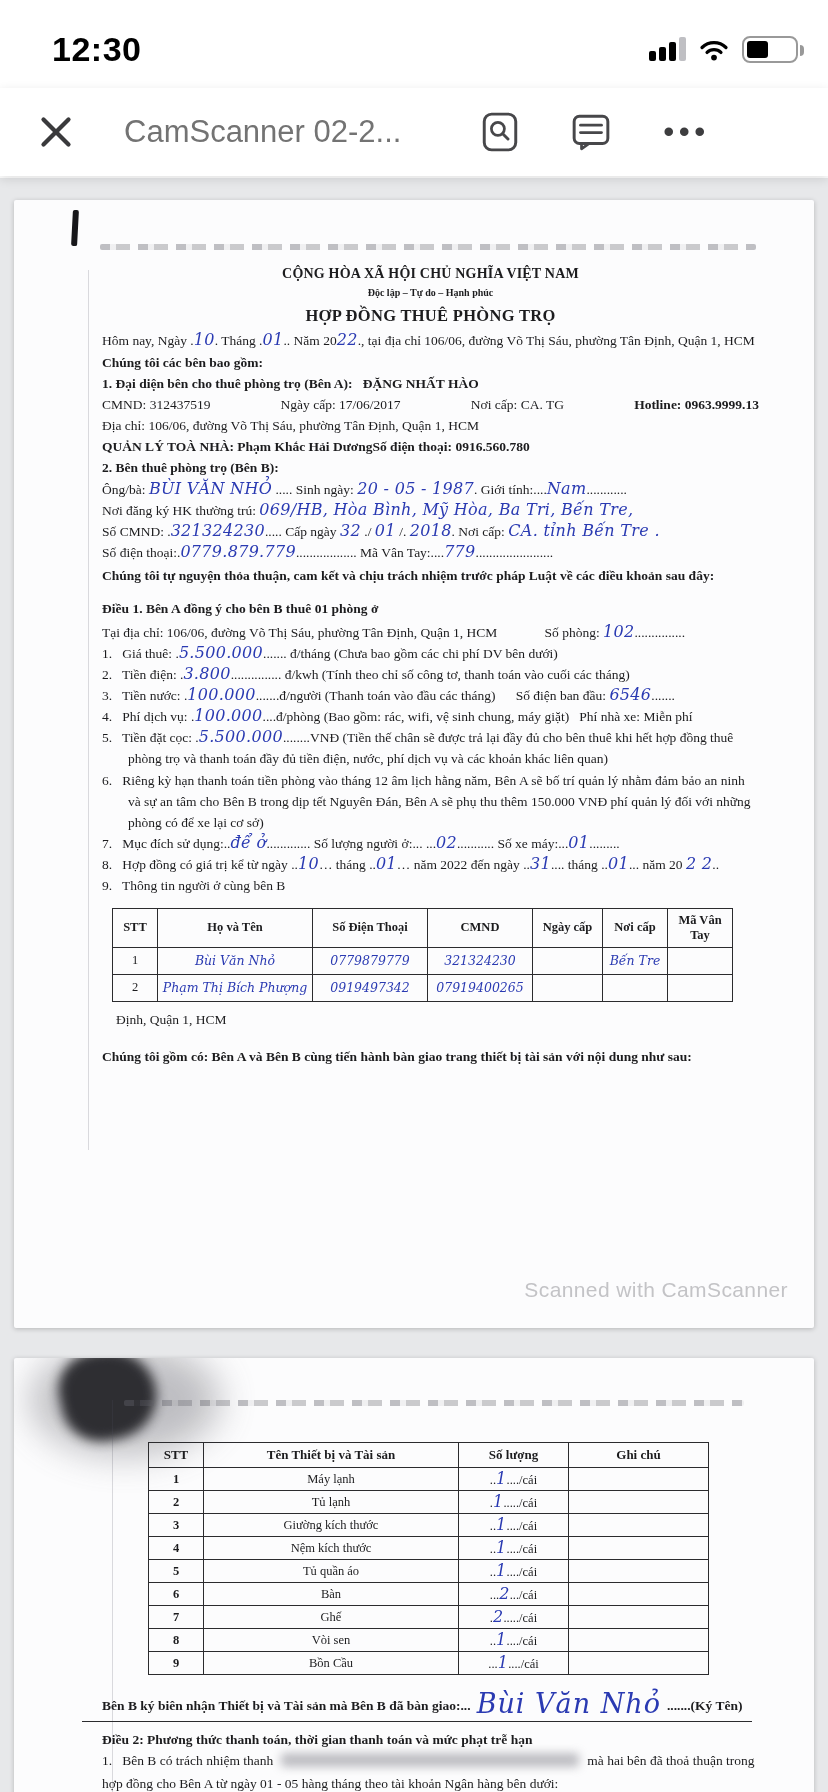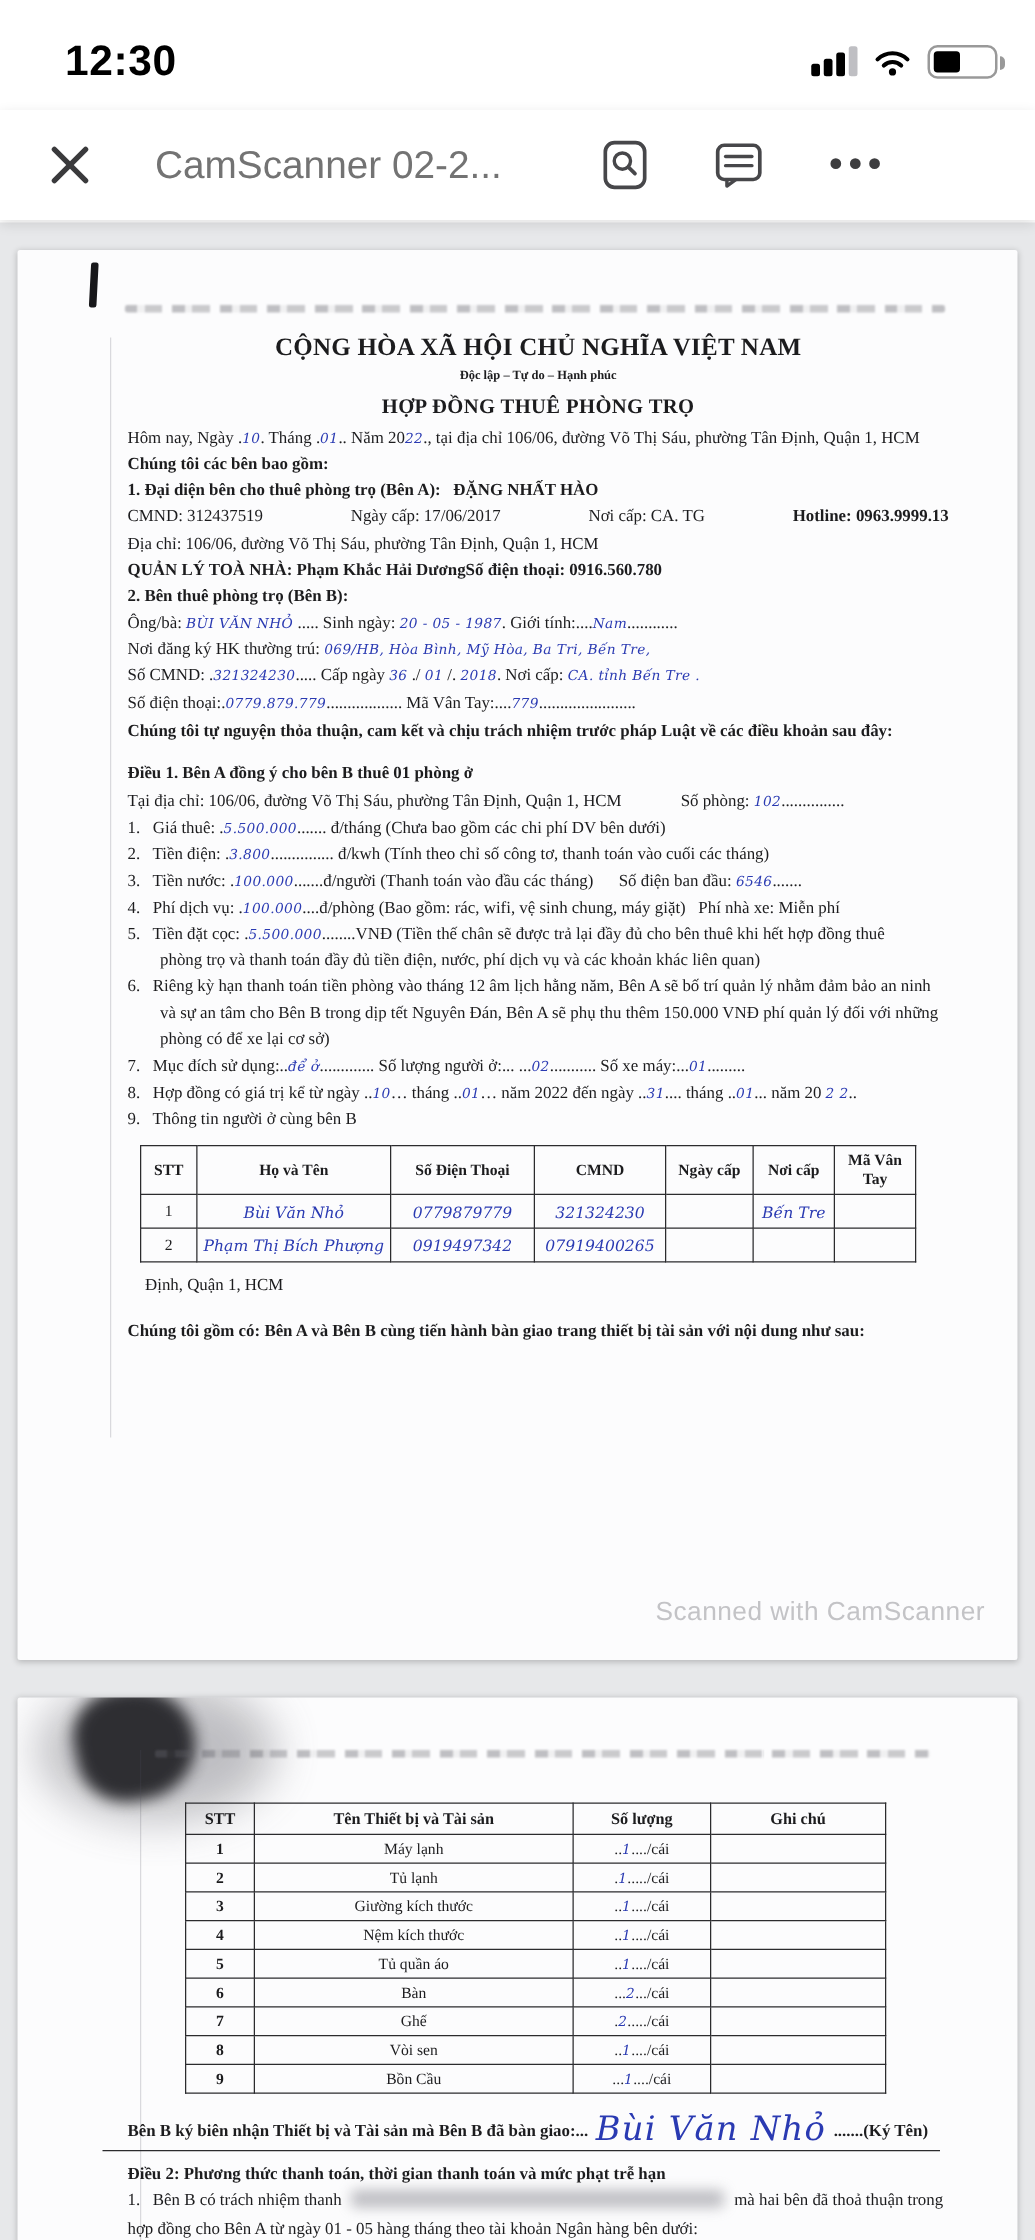--- a/index.html
+++ b/index.html
@@ -30,29 +30,29 @@
   .content { position:absolute; top:178px; left:0; right:0; bottom:0; background:#e7e8ea; }
   .page { position:absolute; left:14px; width:800px; background:#fcfcfd; border-radius:2px; box-shadow:0 1px 5px rgba(0,0,0,.22); }
   .page1 { top:22px; height:1128px; }
   .page2 { top:1180px; height:780px; overflow:hidden; }
 
   .doc { position:absolute; inset:0; padding:62px 55px 0 88px; font-family:"Liberation Serif","DejaVu Serif",serif; font-size:13.5px; color:#1c1c1e; }
   .doc2 { padding-top:84px; }
   .line { white-space:pre-wrap; line-height:1.42; margin:2px 0; }
   .center { text-align:center; }
   .b { font-weight:700; }
-  .fs15 { font-size:20px; letter-spacing:.2px; }
+  .fs15 { font-size:14px; letter-spacing:.2px; }
   .fs14 { font-size:10px; }
   .fs16 { font-size:16.5px; letter-spacing:.3px; }
   .mt4 { margin-top:4px; } .mt14 { margin-top:14px; } .mt18 { margin-top:18px; }
   .row { display:flex; justify-content:space-between; }
   .row2 { display:flex; }
   .cont { padding-left:26px; }
   .cont2 { padding-left:14px; }
-  .hand { font-family:"DejaVu Serif",serif; font-style:italic; color:#2a3ab2; font-size:11px; letter-spacing:.3px; line-height:1; }
+  .hand { font-family:"DejaVu Serif",serif; font-style:italic; color:#2a3ab2; font-size:16px; letter-spacing:.3px; line-height:1; }
   .sig { font-size:27px; letter-spacing:1px; position:relative; top:3px; margin:0 6px; }
 
   
   .doc-table { border-collapse:collapse; table-layout:fixed; }
   .doc-table th, .doc-table td { border:1.2px solid #2b2b2e; text-align:center; overflow:hidden; }
   .doc-table th { font-weight:700; padding:4px 2px; font-size:12.5px; }
   .t1 { width:620px; margin:12px 0 8px 10px; }
   .t1 td { height:27px; font-size:12.5px; padding:1px 3px; }
   .t2 { width:560px; margin:0 0 0 46px; }
   .t2 th { font-size:13px; }
@@ -147,21 +147,21 @@
           <span class="b">Hotline: 0963.9999.13</span>
         </div>
         <div class="line">Địa chỉ: 106/06, đường Võ Thị Sáu, phường Tân Định, Quận 1, HCM</div>
         <div class="line row2">
           <span class="b">QUẢN LÝ TOÀ NHÀ: Phạm Khắc Hải Dương</span>
           <span class="b">Số điện thoại: 0916.560.780</span>
         </div>
         <div class="line b">2. Bên thuê phòng trọ (Bên B):</div>
         <div class="line"><span>Ông/bà: </span><span class="hand">BÙI VĂN NHỎ</span><span> ..... Sinh ngày: </span><span class="hand">20 - 05 - 1987</span><span>. Giới tính:....</span><span class="hand">Nam</span><span>............</span></div>
         <div class="line"><span>Nơi đăng ký HK thường trú: </span><span class="hand">069/HB, Hòa Bình, Mỹ Hòa, Ba Tri, Bến Tre,</span></div>
-        <div class="line"><span>Số CMND: .</span><span class="hand">321324230</span><span>..... Cấp ngày </span><span class="hand">36</span><span> ./ </span><span class="hand">01</span><span> /. </span><span class="hand">2018</span><span>. Nơi cấp: </span><span class="hand">CA. tỉnh Bến Tre .</span></div>
+        <div class="line"><span>Số CMND: .</span><span class="hand">321324230</span><span>..... Cấp ngày </span><span class="hand">32</span><span> ./ </span><span class="hand">01</span><span> /. </span><span class="hand">2018</span><span>. Nơi cấp: </span><span class="hand">CA. tỉnh Bến Tre .</span></div>
         <div class="line"><span>Số điện thoại:.</span><span class="hand">0779.879.779</span><span>.................. Mã Vân Tay:....</span><span class="hand">779</span><span>.......................</span></div>
         <div class="line b mt4">Chúng tôi tự nguyện thỏa thuận, cam kết và chịu trách nhiệm trước pháp Luật về các điều khoản sau đây:</div>
         <div class="line b mt14">Điều 1. Bên A đồng ý cho bên B thuê 01 phòng ở</div>
         <div class="line mt4"><span>Tại địa chỉ: 106/06, đường Võ Thị Sáu, phường Tân Định, Quận 1, HCM              Số phòng: </span><span class="hand">102</span><span>...............</span></div>
 
         <div class="line"><span>1.   Giá thuê: .</span><span class="hand">5.500.000</span><span>....... đ/tháng (Chưa bao gồm các chi phí DV bên dưới)</span></div>
         <div class="line"><span>2.   Tiền điện: .</span><span class="hand">3.800</span><span>............... đ/kwh (Tính theo chỉ số công tơ, thanh toán vào cuối các tháng)</span></div>
         <div class="line"><span>3.   Tiền nước: .</span><span class="hand">100.000</span><span>.......đ/người (Thanh toán vào đầu các tháng)      Số điện ban đầu: </span><span class="hand">6546</span><span>.......</span></div>
         <div class="line"><span>4.   Phí dịch vụ: .</span><span class="hand">100.000</span><span>....đ/phòng (Bao gồm: rác, wifi, vệ sinh chung, máy giặt)   Phí nhà xe: Miễn phí</span></div>
         <div class="line"><span>5.   Tiền đặt cọc: .</span><span class="hand">5.500.000</span><span>........VNĐ (Tiền thế chân sẽ được trả lại đầy đủ cho bên thuê khi hết hợp đồng thuê</span></div>

